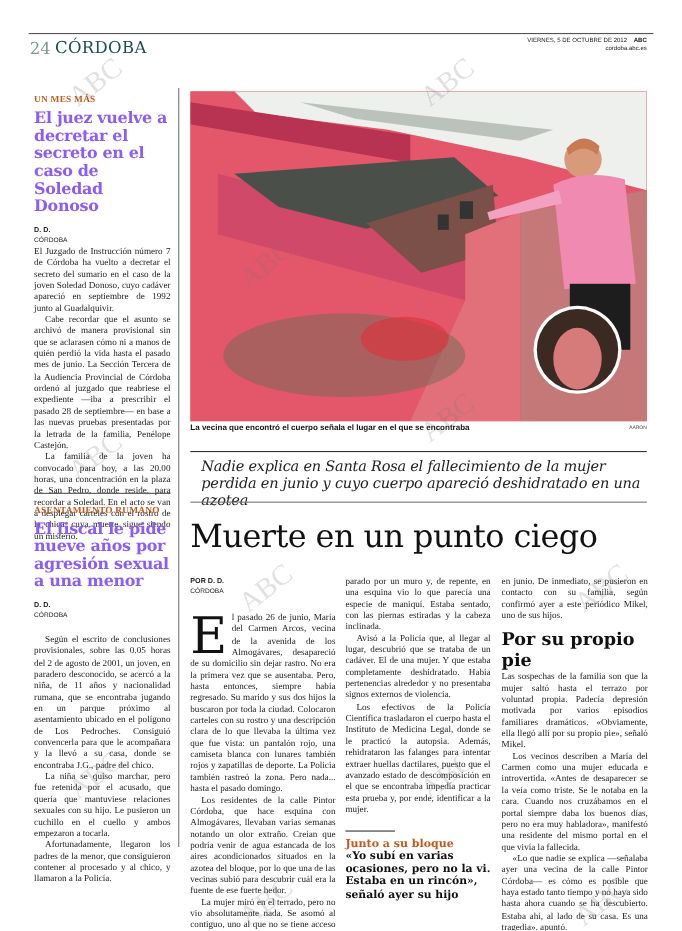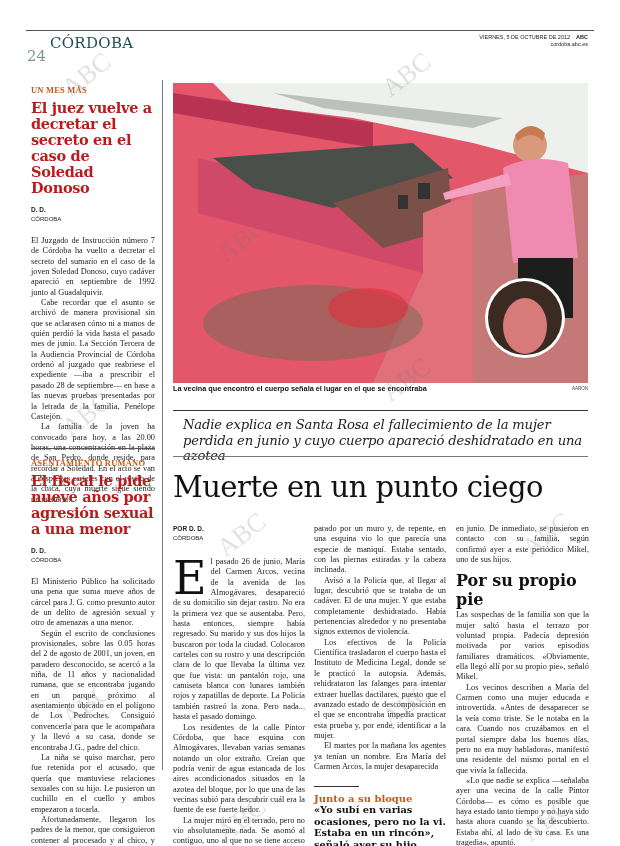--- a/index.html
+++ b/index.html
@@ -1,24 +1,24 @@
 <!DOCTYPE html>
 <html><head>
 <meta charset="utf-8">
 <style>
   html,body{margin:0;padding:0;background:#fff;}
   body{width:620px;height:846px;position:relative;overflow:hidden;font-family:"DejaVu Serif",serif;color:#1a1a1a;}
   .abs{position:absolute;}
   .hdr-rule{left:26px;top:30px;width:568px;height:1px;background:#555;}
-  .pageno{left:27px;top:35px;font-size:15px;color:#7a9a8a;font-family:"DejaVu Serif",serif;margin-top:12px;}
+  .pageno{left:27px;top:35px;font-size:15px;color:#7a9a8a;font-family:"DejaVu Serif",serif;}
   .section{left:50px;top:34px;font-size:15px;color:#1c4f55;letter-spacing:.3px;font-family:"DejaVu Serif",serif;}
   .dateline{right:32px;top:34px;font-size:5.5px;text-align:right;line-height:7px;color:#222;font-family:"Liberation Sans",sans-serif;}
   .dateline b{font-weight:bold;margin-left:6px;}
   .kicker{font-family:"Liberation Serif",serif;font-weight:bold;font-size:8.5px;color:#c05a1c;letter-spacing:.2px;}
-  .headline{font-family:"DejaVu Serif",serif;font-weight:bold;font-size:14.5px;line-height:16px;letter-spacing:-.3px;color:#b91c1c;}
+  .headline{font-family:"DejaVu Serif",serif;font-weight:bold;font-size:14.5px;line-height:16px;letter-spacing:-.3px;color:#8b5cf6;}
   .byline{font-family:"Liberation Sans",sans-serif;font-size:6px;line-height:9px;color:#222;}
   .byline b{font-size:6.5px;}
   .body{font-family:"Liberation Serif",serif;font-size:8.3px;line-height:10.35px;text-align:justify;color:#222;}
   .body p{margin:0;text-indent:10px;}
   .body p.first{text-indent:0;}
   .col-rule-v{width:1px;background:#777;}
   .hrule{height:1px;background:#555;}
   .photo{left:173px;top:83px;width:415px;height:300px;overflow:hidden;background:#e45a6a;}
   .caption{left:173px;top:384px;font-family:"Liberation Sans",sans-serif;font-weight:bold;font-size:7.3px;color:#111;}
   .credit{right:32px;top:386px;font-family:"Liberation Sans",sans-serif;font-size:4.5px;color:#444;}
@@ -43,38 +43,37 @@
 
 <div class="abs col-rule-v" style="left:162px;top:80px;height:690px;"></div>
 
 <div class="abs" style="left:31px;top:85px;width:124px;">
   <div class="kicker">UN MES MÁS</div>
   <div class="headline" style="margin-top:5px;">El juez vuelve a decretar el secreto en el caso de Soledad Donoso</div>
   <div class="byline" style="margin-top:9px;">
     <div><b>D. D.</b></div>
     <div>CÓRDOBA</div>
   </div>
-  <div class="body" style="margin-top:12px;">
+  <div class="body" style="">
     <p class="first">El Juzgado de Instrucción número 7 de Córdoba ha vuelto a decretar el secreto del sumario en el caso de la joven Soledad Donoso, cuyo cadáver apareció en septiembre de 1992 junto al Guadalquivir.</p>
     <p>Cabe recordar que el asunto se archivó de manera provisional sin que se aclarasen cómo ni a manos de quién perdió la vida hasta el pasado mes de junio. La Sección Tercera de la Audiencia Provincial de Córdoba ordenó al juzgado que reabriese el expediente —iba a prescribir el pasado 28 de septiembre— en base a las nuevas pruebas presentadas por la letrada de la familia, Penélope Castejón.</p>
     <p>La familia de la joven ha convocado para hoy, a las 20.00 horas, una concentración en la plaza de San Pedro, donde reside, para recordar a Soledad. En el acto se van a desplegar carteles con el rostro de la chica, cuya muerte sigue siendo un misterio.</p>
   </div>
 </div>
 
 <div class="abs hrule" style="left:31px;top:448px;width:124px;"></div>
 
 <div class="abs" style="left:31px;top:458px;width:124px;">
   <div class="kicker">ASENTAMIENTO RUMANO</div>
   <div class="headline" style="margin-top:5px;">El fiscal le pide nueve años por agresión sexual a una menor</div>
   <div class="byline" style="margin-top:9px;">
     <div><b>D. D.</b></div>
     <div>CÓRDOBA</div>
   </div>
   <div class="body" style="margin-top:12px;">
-    <p class="first">El Ministerio Público ha solicitado una pena que suma nueve años de cárcel para J. G. como presunto autor de un delito de agresión sexual y otro de amenazas a una menor.</p>
     <p>Según el escrito de conclusiones provisionales, sobre las 0.05 horas del 2 de agosto de 2001, un joven, en paradero desconocido, se acercó a la niña, de 11 años y nacionalidad rumana, que se encontraba jugando en un parque próximo al asentamiento ubicado en el polígono de Los Pedroches. Consiguió convencerla para que le acompañara y la llevó a su casa, donde se encontraba J.G., padre del chico.</p>
     <p>La niña se quiso marchar, pero fue retenida por el acusado, que quería que mantuviese relaciones sexuales con su hijo. Le pusieron un cuchillo en el cuello y ambos empezaron a tocarla.</p>
     <p>Afortunadamente, llegaron los padres de la menor, que consiguieron contener al procesado y al chico, y llamaron a la Policía.</p>
   </div>
 </div>
 
 <div class="abs photo">
   <svg width="415" height="300" viewBox="0 0 415 300" xmlns="http://www.w3.org/2000/svg">
     <rect x="0" y="0" width="415" height="300" fill="#e4566a"></rect>
 
@@ -127,21 +126,20 @@
     <p>Los residentes de la calle Pintor Córdoba, que hace esquina con Almogávares, llevaban varias semanas notando un olor extraño. Creían que podría venir de agua estancada de los aires acondicionados situados en la azotea del bloque, por lo que una de las vecinas subió para descubrir cuál era la fuente de ese fuerte hedor.</p>
     <p>La mujer miró en el terrado, pero no vio absolutamente nada. Se asomó al contiguo, uno al que no se tiene acceso desde el bloque y del que está se-</p>
   </div>
 </div>
 
 <div class="abs" style="left:314px;top:524px;width:132px;">
   <div class="body">
     <p class="first">parado por un muro y, de repente, en una esquina vio lo que parecía una especie de maniquí. Estaba sentado, con las piernas estiradas y la cabeza inclinada.</p>
     <p>Avisó a la Policía que, al llegar al lugar, descubrió que se trataba de un cadáver. El de una mujer. Y que estaba completamente deshidratado. Había pertenencias alrededor y no presentaba signos externos de violencia.</p>
     <p>Los efectivos de la Policía Científica trasladaron el cuerpo hasta el Instituto de Medicina Legal, donde se le practicó la autopsia. Además, rehidrataron las falanges para intentar extraer huellas dactilares, puesto que el avanzado estado de descomposición en el que se encontraba impedía practicar esta prueba y, por ende, identificar a la mujer.</p>
-    <p>El martes por la mañana los agentes ya tenían un nombre. Era María del Carmen Arcos, la mujer desaparecida</p>
   </div>
   <div style="margin-top:14px;width:45px;height:1px;background:#333;"></div>
   <div style="margin-top:6px;">
     <div class="pull-kicker">Junto a su bloque</div>
     <div class="pull-text">«Yo subí en varias ocasiones, pero no la vi. Estaba en un rincón», señaló ayer su hijo</div>
   </div>
 </div>
 
 <div class="abs" style="left:456px;top:524px;width:133px;">
   <div class="body">

